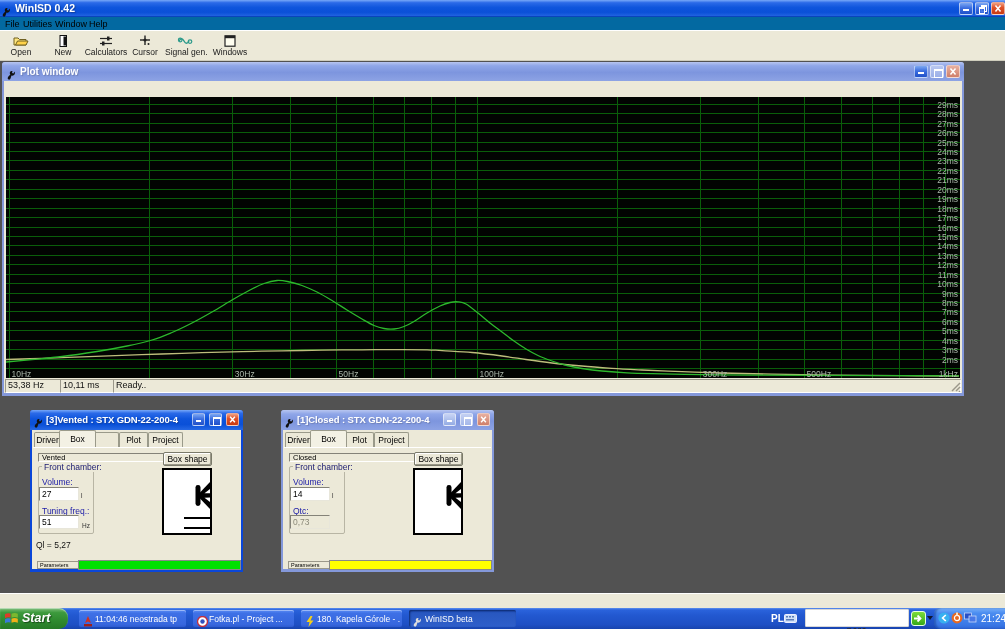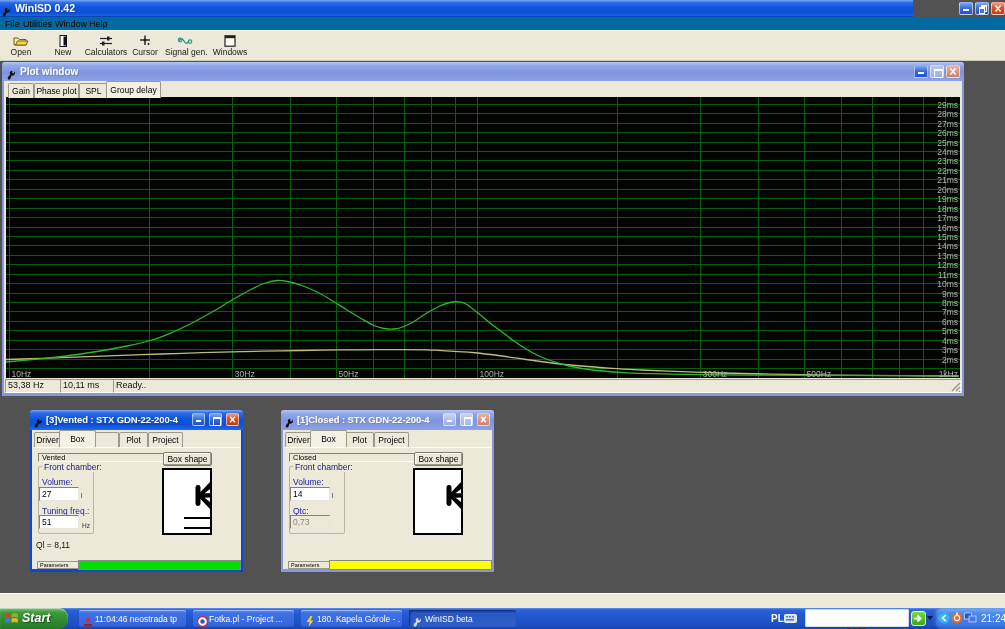--- a/index.html
+++ b/index.html
@@ -1,18 +1,18 @@
 <!DOCTYPE html>
 <html><head><meta charset="utf-8"><style>
 *{margin:0;padding:0;box-sizing:content-box}
 body{width:1005px;height:629px;overflow:hidden;position:relative;
  font-family:"Liberation Sans",sans-serif;background:#525252;-webkit-font-smoothing:antialiased}
 .abs{position:absolute}
 </style></head><body>
-<div class="abs" style="left:0;top:0;width:913px;height:17px;background:linear-gradient(180deg,#78a8f8 0%,#2b6ae8 16%,#0e54dc 45%,#0a50d8 72%,#2668e4 100%);box-shadow:inset 0 -1px 0 #0a44bc">
+<div class="abs" style="left:0;top:0;width:1005px;height:17px;background:linear-gradient(180deg,#78a8f8 0%,#2b6ae8 16%,#0e54dc 45%,#0a50d8 72%,#2668e4 100%);box-shadow:inset 0 -1px 0 #0a44bc">
 <div class="abs" style="left:2px;top:3px"><svg width="10" height="10" viewBox="0 0 10 10">
         <path d="M1 7 Q0 8.5 1.5 9.5 Q3 10 3.5 8.5 L4.5 5.5 Q6.5 6 7.5 4.5 Q8.5 3 7.5 1.5 L6.5 3.5 L5 3 L5.5 1 Q3.8 0.6 3 2 Q2.3 3.3 3.3 4.5 L1 7 Z" fill="#111"></path>
       </svg></div>
 <div class="abs" style="left:15px;top:2px;font-size:10.5px;font-weight:bold;color:#fff;text-shadow:1px 1px 1px #1040a0">WinISD 0.42</div>
 <div class="abs" style="left:959px;top:2px">
       <div style="position:relative;width:14px;height:13px;border-radius:2px;border:1px solid rgba(255,255,255,.55);background:linear-gradient(180deg,#7da8f2 0%,#3c6ee0 45%,#2050c8 100%);box-sizing:border-box">
         <div style="position:absolute;left:3px;bottom:3px;width:6px;height:2px;background:#fff"></div>
       </div>
     </div>
 <div class="abs" style="left:975px;top:2px">
@@ -107,26 +107,20 @@
         </div>
   <div class="abs" style="left:944px;top:3px">
           <div style="position:relative;width:14px;height:13px;border-radius:2px;border:1px solid rgba(255,255,255,.55);background:linear-gradient(180deg,#e8b0a0 0%,#cf7f6a 100%);box-sizing:border-box">
             <svg width="100%" height="100%" viewBox="0 0 14 13" style="position:absolute;left:0;top:0">
               <path d="M4 3 L10 10 M10 3 L4 10" stroke="#fff" stroke-width="1.8"></path>
             </svg>
           </div>
         </div>
  </div>
  <div class="abs" style="left:2px;top:19px;width:958px;height:312px;background:#ece9d8">
-  <div class="abs" style="left:0;top:0;width:958px;height:16px">
-<div style="position:absolute;left:4px;top:2px;width:26px;height:15px;background:#ece9d8;border:1px solid #9a9a8a;border-bottom:none;border-radius:2px 2px 0 0;box-sizing:border-box;font-size:8.5px;text-align:center;padding-top:2px;z-index:1;white-space:nowrap;overflow:hidden">Gain</div>
-          <div style="position:absolute;left:30px;top:2px;width:45px;height:15px;background:#ece9d8;border:1px solid #9a9a8a;border-bottom:none;border-radius:2px 2px 0 0;box-sizing:border-box;font-size:8.5px;text-align:center;padding-top:2px;z-index:1;white-space:nowrap;overflow:hidden">Phase plot</div>
-          <div style="position:absolute;left:75px;top:2px;width:29px;height:15px;background:#ece9d8;border:1px solid #9a9a8a;border-bottom:none;border-radius:2px 2px 0 0;box-sizing:border-box;font-size:8.5px;text-align:center;padding-top:2px;z-index:1;white-space:nowrap;overflow:hidden">SPL</div>
-          <div style="position:absolute;left:102px;top:0px;width:55px;height:17px;background:#f3f1e4;border:1px solid #9a9a8a;border-bottom:none;border-radius:2px 2px 0 0;box-sizing:border-box;font-size:8.5px;text-align:center;padding-top:3px;z-index:3;white-space:nowrap;overflow:hidden">Group delay</div>
-  </div>
   <div class="abs" style="left:2px;top:16px;width:954px;height:281px;border:1px solid #707070;border-width:0">
           <svg width="954" height="281" style="display:block;background:#020402">
             <g stroke="#0a5e0a" stroke-width="1" shape-rendering="crispEdges">
               <line x1="3.0" y1="0" x2="3.0" y2="281"></line>
               <line x1="143.9" y1="0" x2="143.9" y2="281"></line>
               <line x1="226.3" y1="0" x2="226.3" y2="281"></line>
               <line x1="284.8" y1="0" x2="284.8" y2="281"></line>
               <line x1="330.1" y1="0" x2="330.1" y2="281"></line>
               <line x1="367.2" y1="0" x2="367.2" y2="281"></line>
               <line x1="398.5" y1="0" x2="398.5" y2="281"></line>
@@ -261,21 +255,21 @@
   <div class="abs" style="left:5px;top:5px;width:123px;height:7px;border:1px solid;border-color:#848278 #fff #fff #848278;background:#ece9d8;font-size:7.5px;line-height:7px;padding:0 0 0 3px">Vented</div>
   <div class="abs" style="left:130px;top:4px;width:47px;height:11px;background:#ece9d8;border:1px solid #7a7a6a;border-radius:2px;box-shadow:inset -1px -1px 0 #9a9888,inset 1px 1px 0 #fff;font-size:8.5px;text-align:center;padding-top:1px">Box shape</div>
   <div class="abs" style="left:5px;top:18px;width:54px;height:66px;border:1px solid #b8b5a4;border-radius:2px"></div>
   <div class="abs" style="left:9px;top:14px;background:#ece9d8;font-size:8.5px;color:#1a1a70;padding:0 2px">Front chamber:</div>
   <div class="abs" style="left:9px;top:29px;font-size:8.5px;color:#2020a8">Volume:</div>
   <div class="abs" style="left:6px;top:39px;width:36px;height:11px;background:#fff;border:1px solid;border-color:#848278 #e8e6da #e8e6da #848278;font-size:8.5px;padding:1px 0 0 2px">27</div>
   <div class="abs" style="left:48px;top:44px;font-size:6.5px;color:#333">l</div>
   <div class="abs" style="left:9px;top:58px;font-size:8.5px;color:#2020a8">Tuning freq.:</div>
   <div class="abs" style="left:6px;top:67px;width:36px;height:11px;background:#fff;border:1px solid;border-color:#848278 #e8e6da #e8e6da #848278;font-size:8.5px;padding:1px 0 0 2px">51</div>
   <div class="abs" style="left:49px;top:74px;font-size:6.5px;color:#333">Hz</div>
-  <div class="abs" style="left:3px;top:92px;font-size:8.5px;color:#111">Ql = 8,11</div>
+  <div class="abs" style="left:3px;top:92px;font-size:8.5px;color:#111">Ql = 5,27</div>
   <div class="abs" style="left:129px;top:20px;width:46px;height:63px;background:#fff;border:2.5px solid #000">
     <svg width="15" height="31" viewBox="0 0 15 31" style="position:absolute;left:31px;top:10px">
               <rect x="0.5" y="5" width="5" height="21" rx="2.4" fill="#000"></rect>
               <path d="M4.5 13 L15 2 L15 29 L4.5 18 Z" fill="#000"></path>
               <path d="M15 9 L9.5 13.2 L15 13.2 Z" fill="#fff"></path>
               <path d="M15 17.5 L9.5 17.8 L15 22 Z" fill="#fff"></path>
             </svg>
     <div class="abs" style="left:20px;top:47px;width:26px;height:2.2px;background:#000"></div>
     <div class="abs" style="left:20px;top:57px;width:26px;height:2.2px;background:#000"></div>
   </div>

